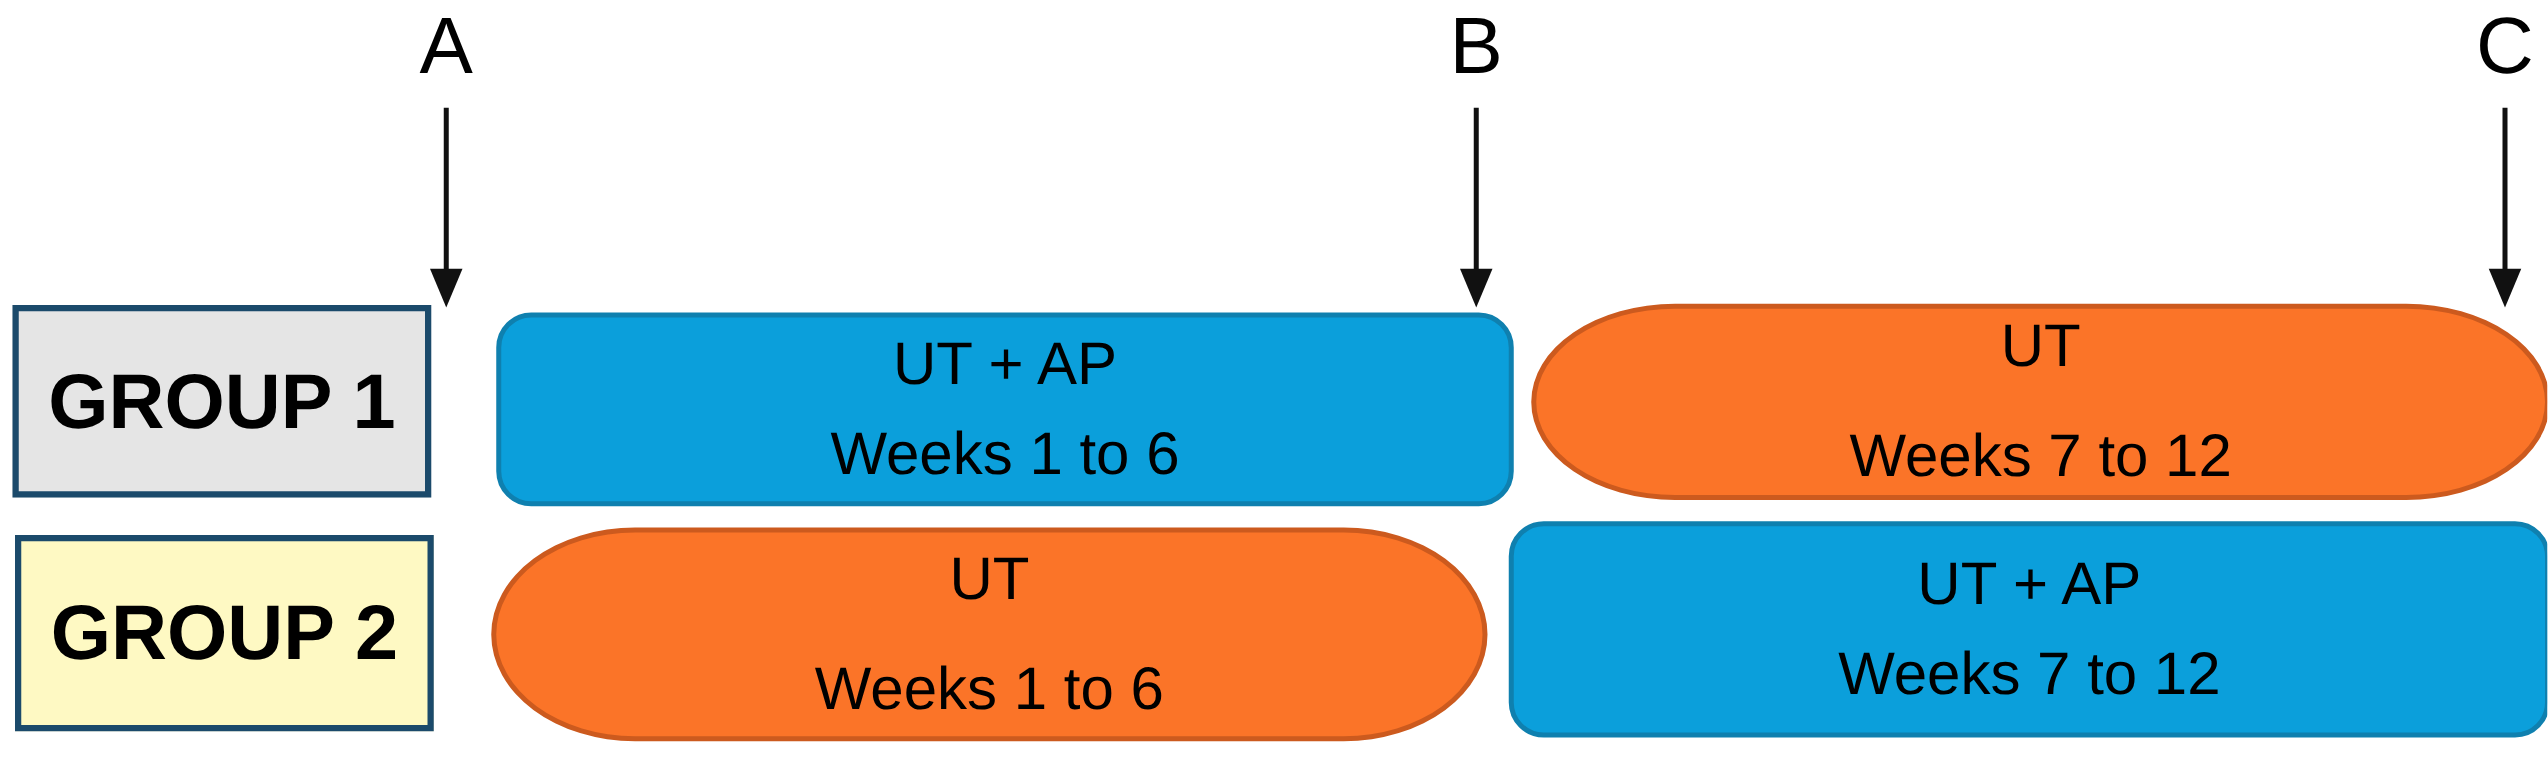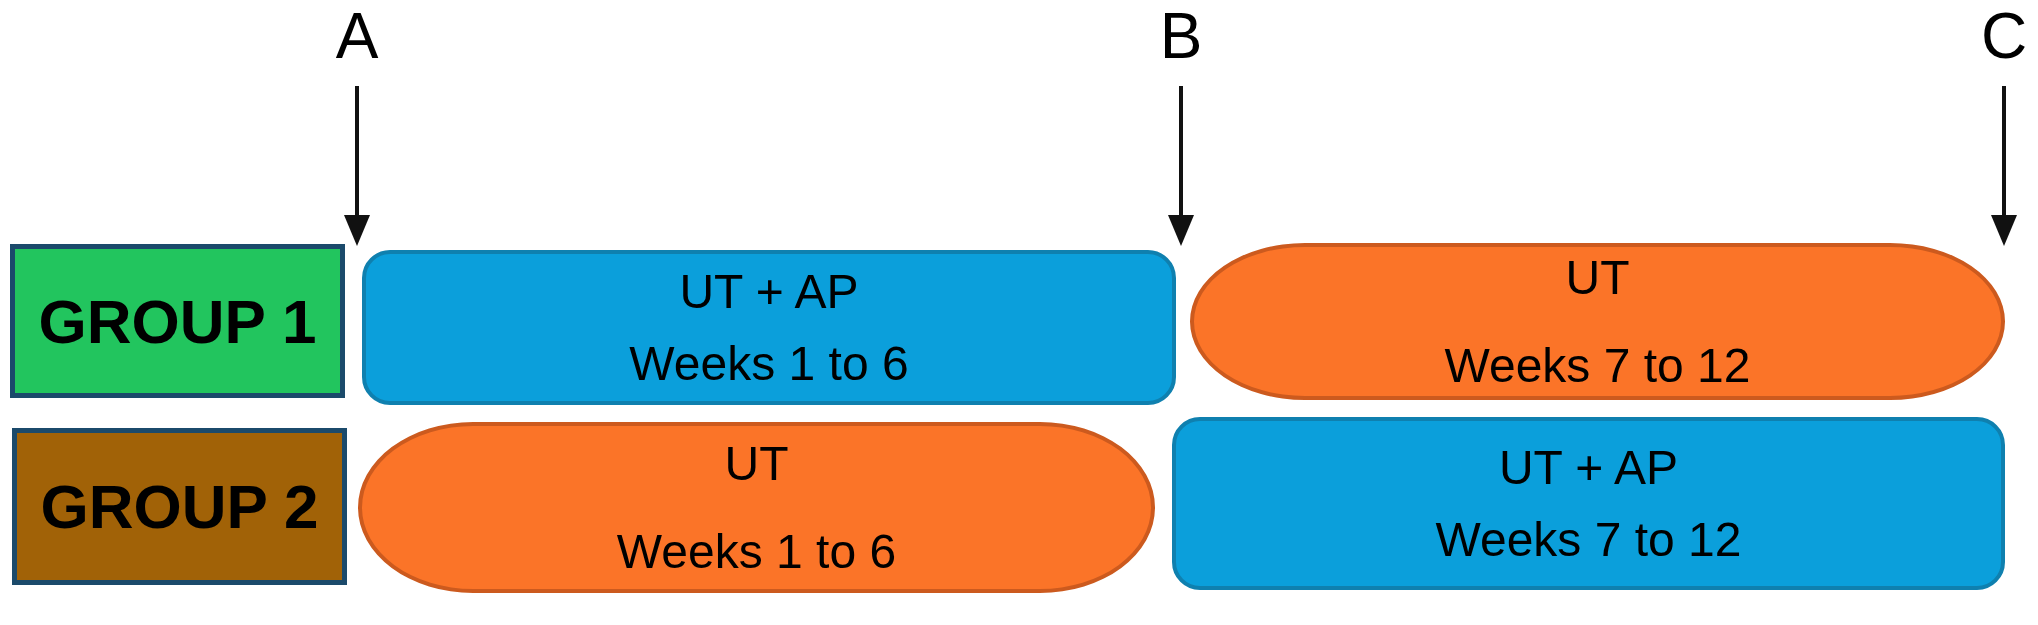--- a/index.html
+++ b/index.html
@@ -51,20 +51,21 @@
   }
   
   .period-box {
     position: absolute;
     box-sizing: border-box;
     border: 4px solid;
     display: flex;
     flex-direction: column;
     align-items: center;
     justify-content: center;
+    margin-left: 35px;
   }
   .period-box.rounded { border-radius: 28px; }
   .period-box.pill    { border-radius: 115px / 50%; gap: 16px; }
   .period-line {
     font-size: 48px;
     line-height: 1.5;
     color: #000000;
     text-align: center;
     white-space: nowrap;
   }
@@ -91,35 +92,35 @@
   </div>
 
   <div class="marker" style="left:1944px;">
     <div class="marker-label" style="color: rgb(0, 0, 0);">C</div>
     <svg class="arrow-svg" width="34" height="161" viewBox="0 0 34 161" style="color: rgb(17, 17, 17);">
       <line x1="17" y1="0" x2="17" y2="131" stroke="currentColor" stroke-width="4"></line>
       <polygon points="4,129 30,129 17,160" fill="currentColor"></polygon>
     </svg>
   </div>
 
-  <div class="group-box" style="left: 10px; top: 244px; width: 335px; height: 154px; background-color: #22c55e; border-color: rgb(27, 74, 107);">
+  <div class="group-box" style="left: 10px; top: 244px; width: 335px; height: 154px; background-color: #e5e5e5; border-color: rgb(27, 74, 107);">
     <span class="group-label">GROUP 1</span>
   </div>
 
   <div class="period-box rounded" style="left: 362px; top: 250px; width: 814px; height: 155px; background-color: rgb(11, 159, 219); border-color: rgb(15, 128, 175);">
     <span class="period-line">UT + AP</span>
     <span class="period-line">Weeks 1 to 6</span>
   </div>
 
   <div class="period-box pill" style="left: 1190px; top: 243px; width: 815px; height: 157px; background-color: rgb(251, 116, 40); border-color: rgb(204, 90, 30);">
     <span class="period-line">UT</span>
     <span class="period-line">Weeks 7 to 12</span>
   </div>
 
-  <div class="group-box" style="left: 12px; top: 428px; width: 335px; height: 157px; background-color: #a16207; border-color: rgb(27, 74, 107);">
+  <div class="group-box" style="left: 12px; top: 428px; width: 335px; height: 157px; background-color: #fef9c3; border-color: rgb(27, 74, 107);">
     <span class="group-label">GROUP 2</span>
   </div>
 
   <div class="period-box pill" style="left: 358px; top: 422px; width: 797px; height: 171px; background-color: rgb(251, 116, 40); border-color: rgb(204, 90, 30);">
     <span class="period-line">UT</span>
     <span class="period-line">Weeks 1 to 6</span>
   </div>
 
   <div class="period-box rounded" style="left: 1172px; top: 417px; width: 833px; height: 173px; background-color: rgb(11, 159, 219); border-color: rgb(15, 128, 175);">
     <span class="period-line">UT + AP</span>

